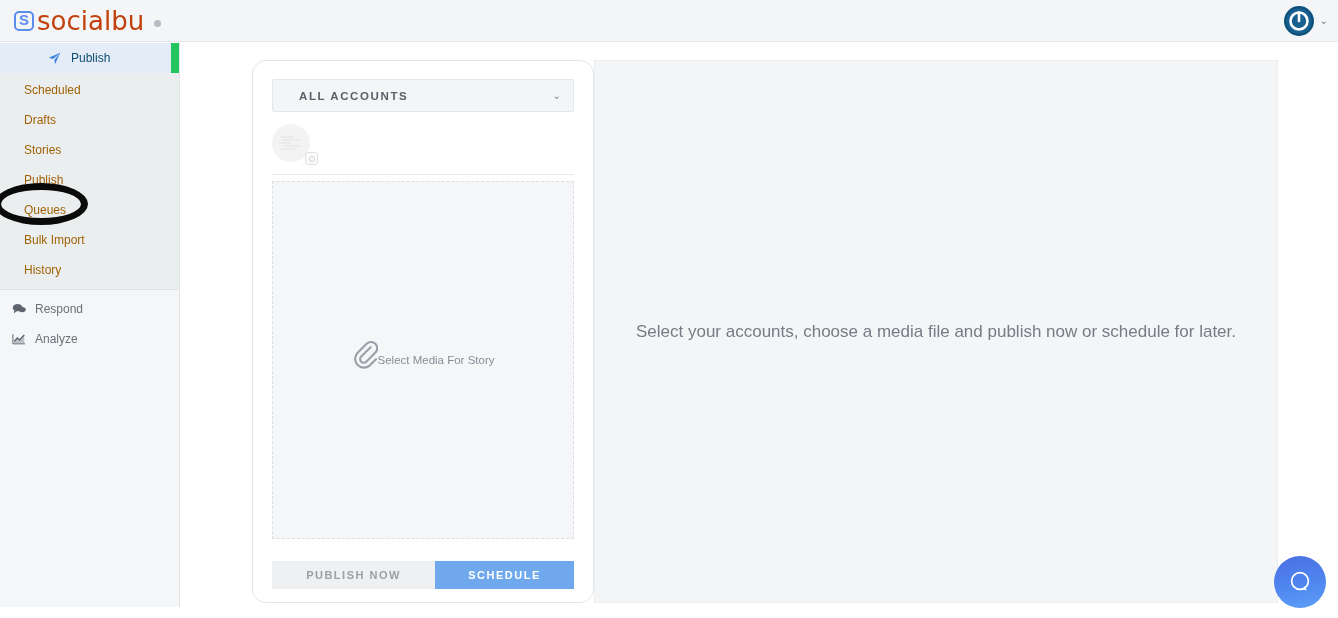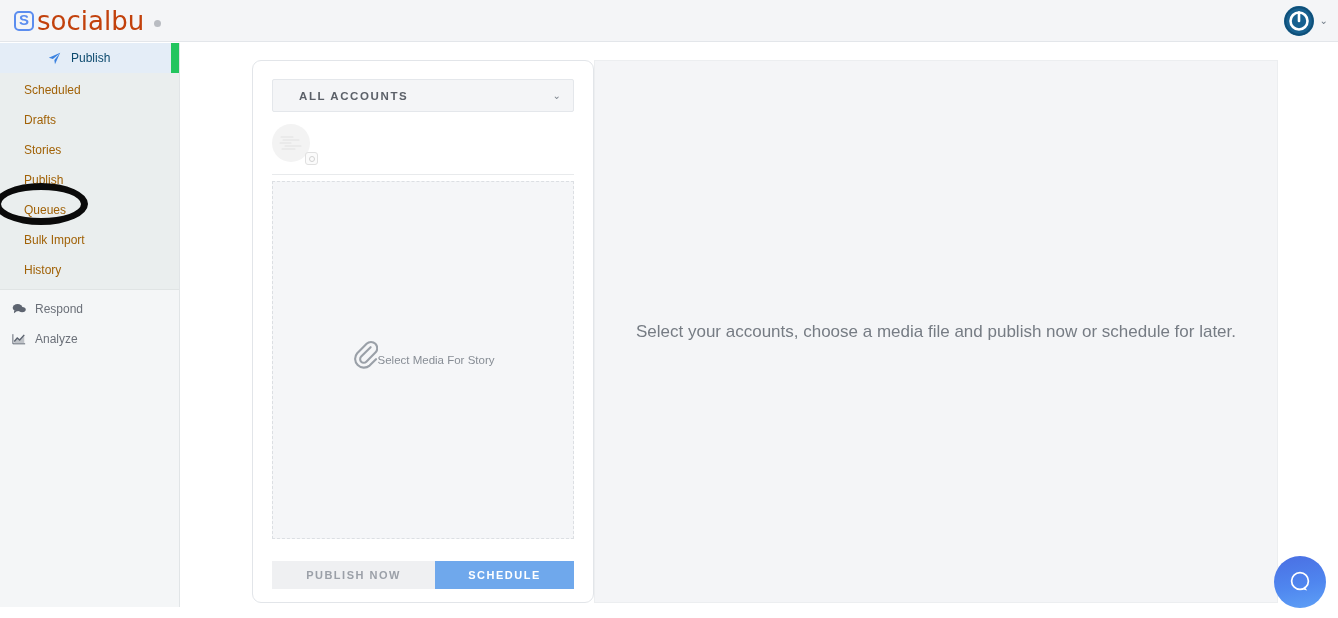--- a/index.html
+++ b/index.html
@@ -165,21 +165,21 @@
   }
 
   .composer-card {
     position: absolute;
     left: 71px;
     top: 17px;
     width: 342px;
     height: 543px;
     background: #ffffff;
     border: 1px solid #e2e5e9;
-    border-radius: 9px;
+    border-radius: 14px;
     box-sizing: border-box;
   }
 
   .accounts-select {
     position: absolute;
     left: 19px; top: 18px;
     width: 302px; height: 33px;
     background: #f4f5f7;
     border: 1px solid #e4e7eb;
     box-sizing: border-box;

